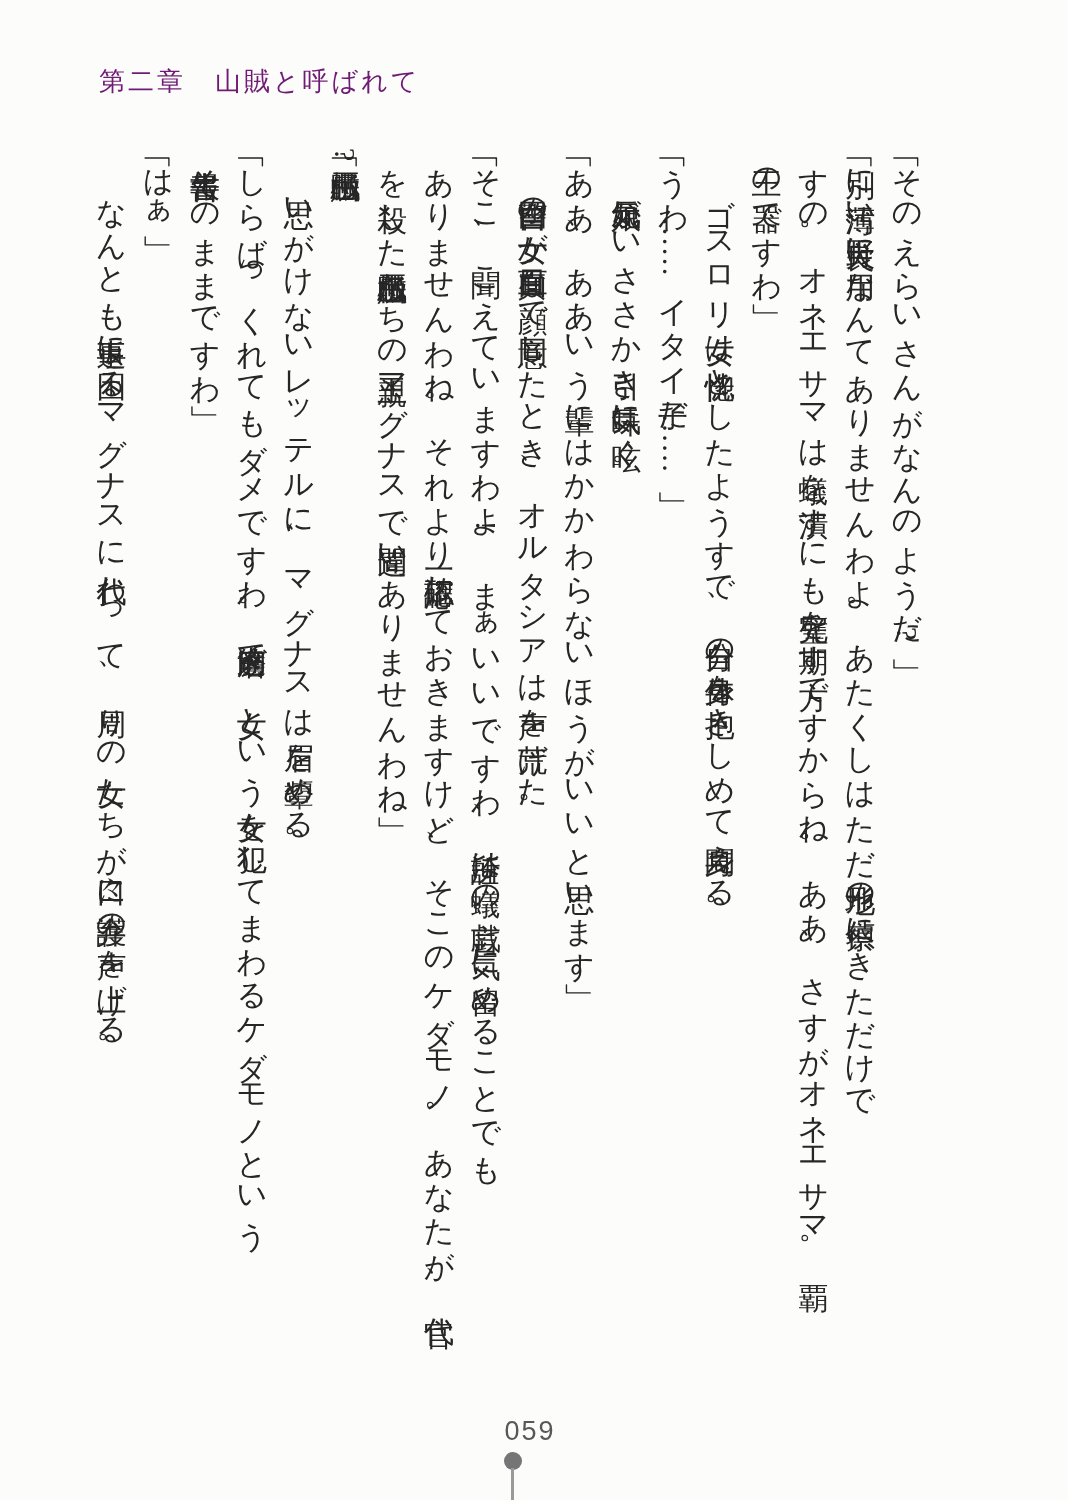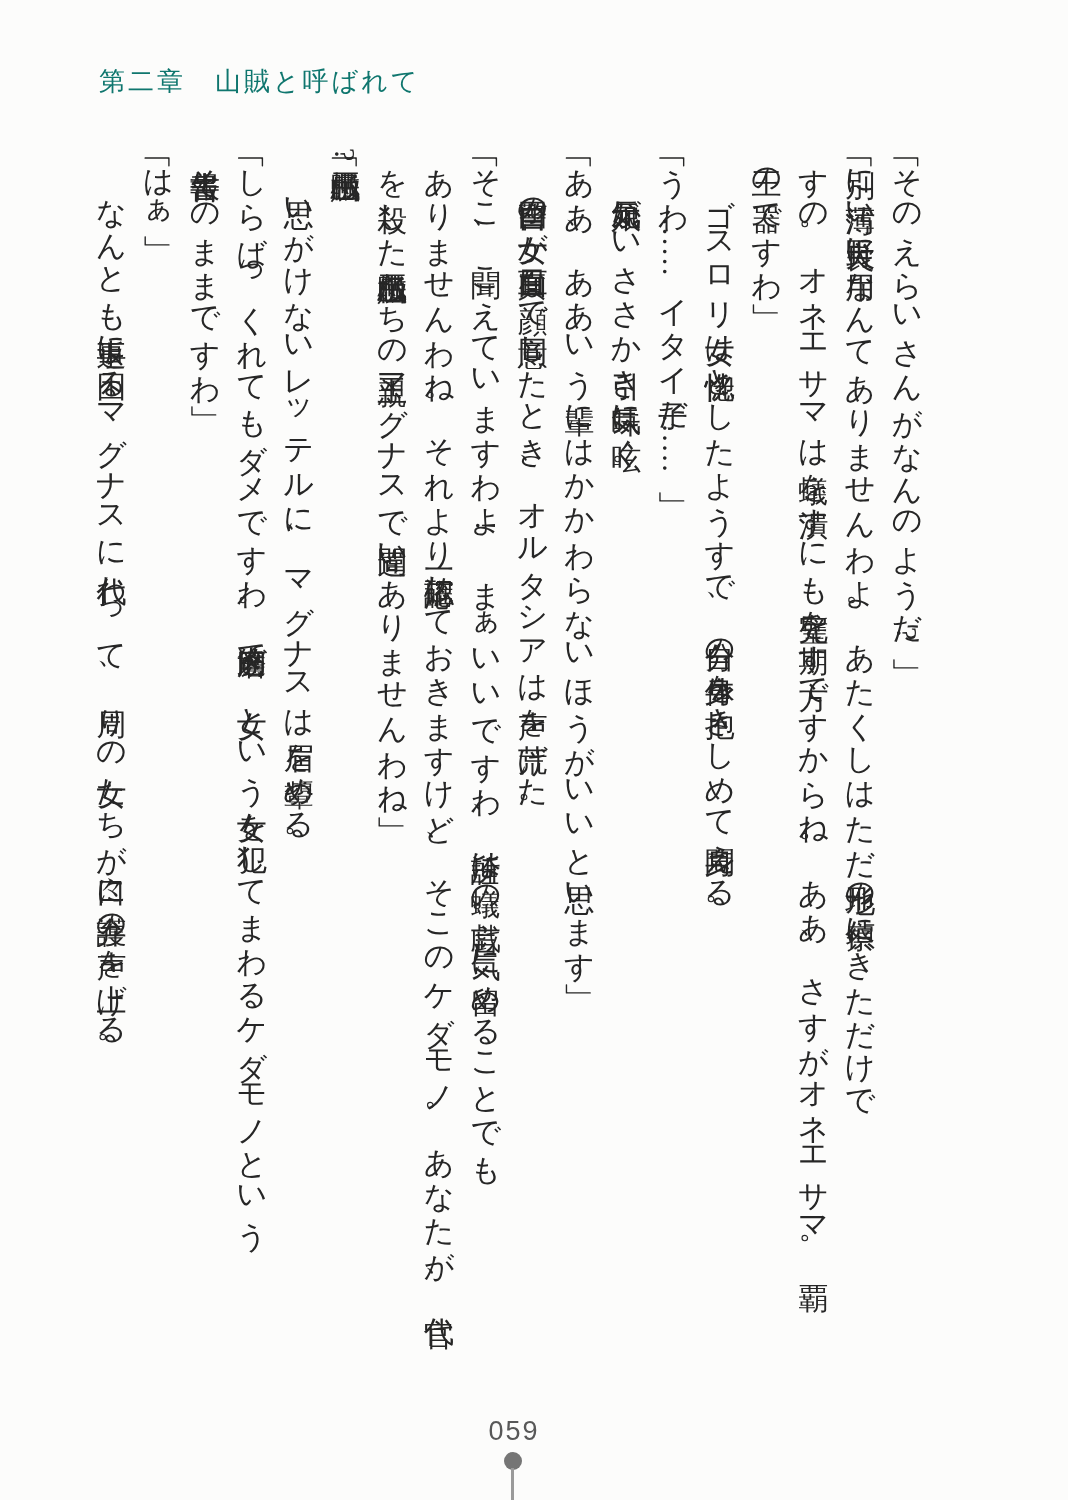--- a/index.html
+++ b/index.html
@@ -14,21 +14,21 @@
     height: 1500px;
     background: #fcfcfb;
     overflow: hidden;
   }
   .chapter-header {
     position: absolute;
     left: 99px;
     top: 64px;
     font-size: 26px;
     letter-spacing: 3px;
-    color: #0f766e;
+    color: #701a75;
     white-space: pre;
   }
   .body-text {
     position: absolute;
     top: 148px;
     right: 138px;
     height: 1202px;
     width: 844px;
     writing-mode: vertical-rl;
     text-orientation: mixed;
@@ -39,21 +39,21 @@
   }
   .body-text p {
     margin: 0;
     white-space: pre-wrap;
   }
   .body-text p.indent {
     text-indent: 1em;
   }
   .page-number {
     position: absolute;
-    left: 484px;
+    left: 500px;
     top: 1416px;
     width: 60px;
     text-align: center;
     font-family: "Liberation Sans", "DejaVu Sans", sans-serif;
     font-size: 27px;
     letter-spacing: 2px;
     color: #585858;
   }
   .ornament-dot {
     position: absolute;

